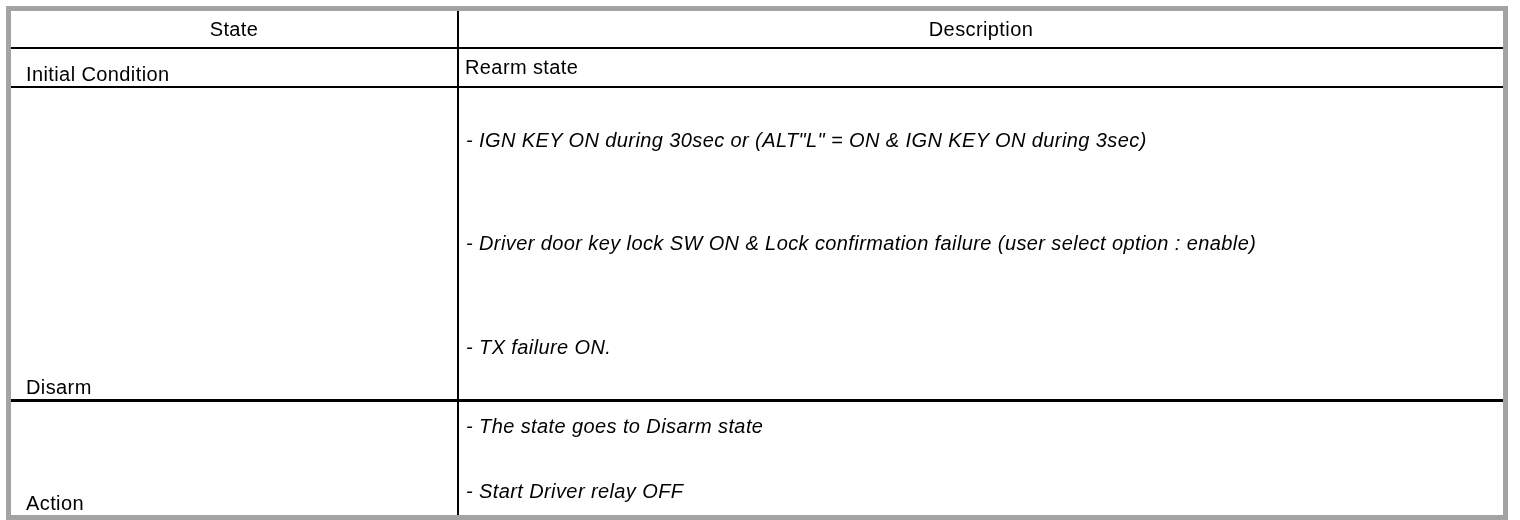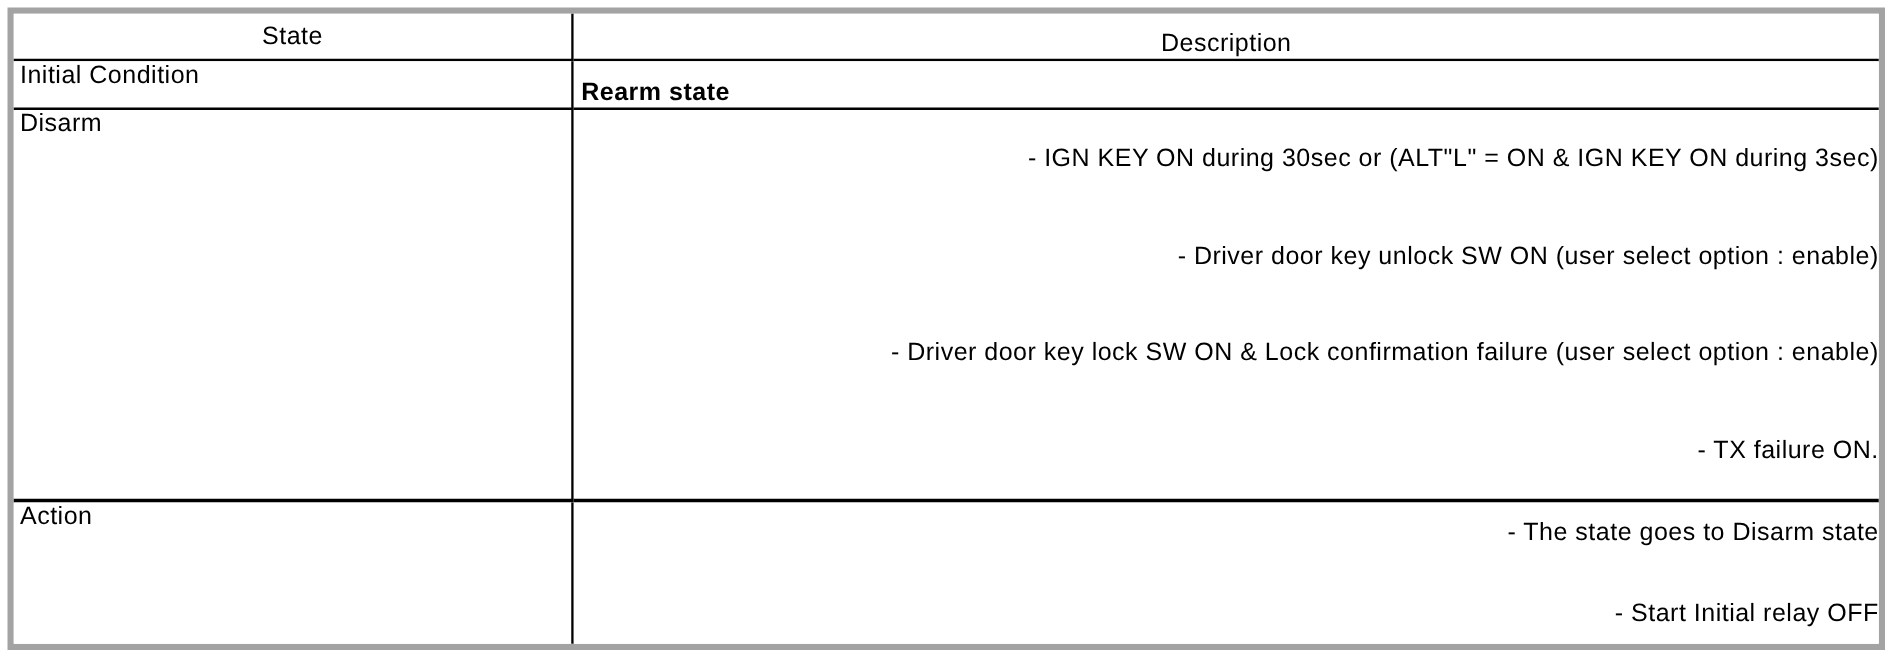--- a/index.html
+++ b/index.html
@@ -30,47 +30,47 @@
   .cell {
     box-sizing: border-box;
     background: #ffffff;
     font-size: 20px;
     letter-spacing: 0.4px;
     border-right: 2px solid #000000;
     border-bottom: 2px solid #000000;
     overflow: hidden;
     white-space: nowrap;
   }
-  .cell.last-col { border-right: none; align-items: flex-end; }
+  .cell.last-col { border-right: none; }
   .cell.last-row { border-bottom: none; gap: 16px; }
   .cell.thick-bottom { border-bottom-width: 3px; }
   .header-cell {
     display: flex;
     align-items: center;
     justify-content: center;
   }
   .state-cell {
     display: flex;
-    align-items: flex-start;
-    padding-left: 5px;
+    align-items: flex-end;
+    padding-left: 15px;
   }
   .desc-single {
     display: flex;
     align-items: center;
     padding-left: 6px;
-    font-weight: bold;
   }
   .desc-list {
     display: flex;
     flex-direction: column;
     justify-content: space-around;
     padding-left: 7px;
   }
   .desc-line {
     line-height: 24px;
+    font-style: italic;
   }
 </style>
 </head>
 <body>
 
 <div class="doc-table">
 
   <div class="cell header-cell">
     <span>State</span>
   </div>
@@ -83,26 +83,25 @@
   </div>
   <div class="cell desc-single last-col">
     <span>Rearm state</span>
   </div>
 
   <div class="cell state-cell thick-bottom">
     <span>Disarm</span>
   </div>
   <div class="cell desc-list thick-bottom last-col">
     <div class="desc-line">- IGN KEY ON during 30sec or (ALT"L" = ON &amp; IGN KEY ON during 3sec)</div>
-    <div class="desc-line">- Driver door key unlock SW ON (user select option : enable)</div>
     <div class="desc-line">- Driver door key lock SW ON &amp; Lock confirmation failure (user select option : enable)</div>
     <div class="desc-line">- TX failure ON.</div>
   </div>
 
   <div class="cell state-cell last-row">
     <span>Action</span>
   </div>
   <div class="cell desc-list last-col last-row">
     <div class="desc-line">- The state goes to Disarm state</div>
-    <div class="desc-line">- Start Initial relay OFF</div>
+    <div class="desc-line">- Start Driver relay OFF</div>
   </div>
 
 </div>
 
 </body></html>

